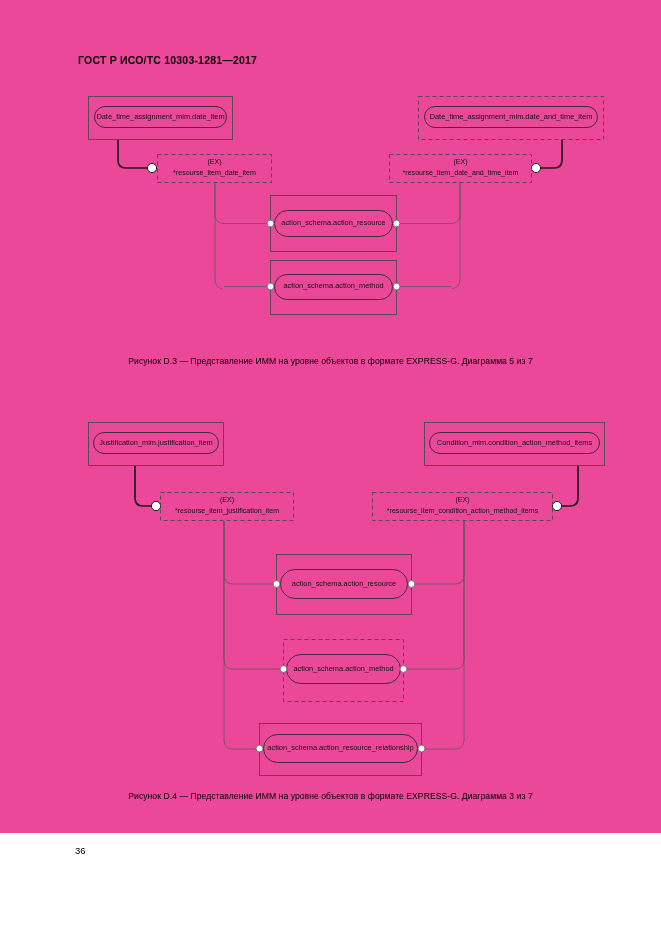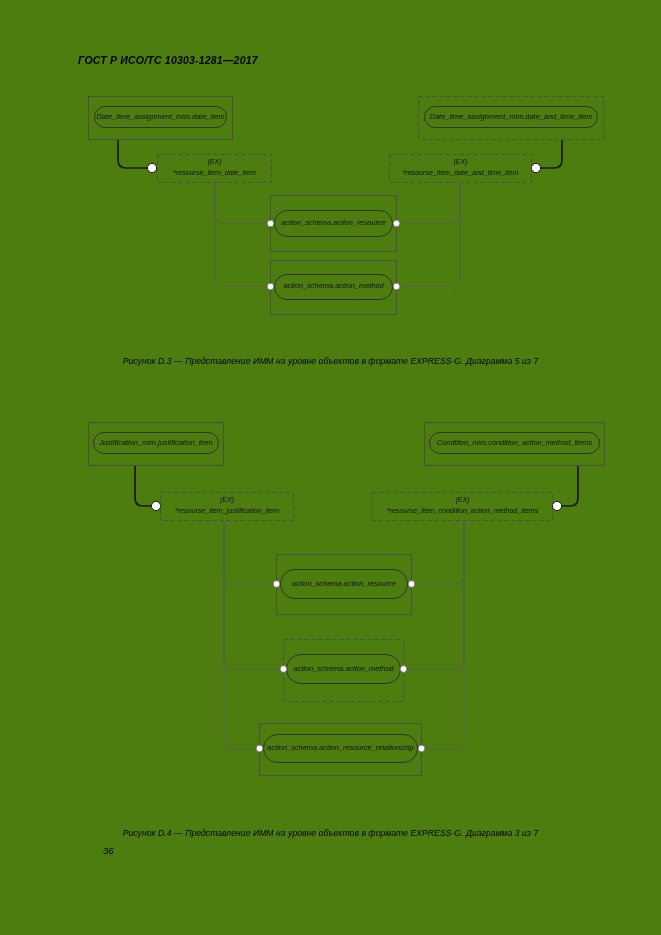--- a/index.html
+++ b/index.html
@@ -12,49 +12,47 @@
     height: 935px;
     position: relative;
     font-family: "Liberation Sans", sans-serif;
     color: #000000;
     overflow: hidden;
   }
   #page {
     position: absolute;
     left: 0; top: 0;
     width: 661px;
-    height: 935px;
-    background: #4d7c0f;
-    font-style: italic;
+    height: 833px;
+    background: #ec4899;
   }
   .doc-header {
     position: absolute;
     left: 78px;
     top: 54px;
     font-size: 10.5px;
     font-weight: bold;
     letter-spacing: 0.2px;
     white-space: nowrap;
   }
   .caption {
     position: absolute;
     width: 661px;
     text-align: center;
     font-size: 8.6px;
     letter-spacing: 0.05px;
     white-space: nowrap;
   }
   #caption-d3 { top: 356px; }
-  #caption-d4 { top: 791px; margin-top: 37px; }
+  #caption-d4 { top: 791px; }
   .page-number {
     position: absolute;
     left: 75px;
     top: 845px;
     font-size: 9.5px;
-    margin-left: 28px;
   }
   .fig {
     position: absolute;
     left: 0;
   }
   #figure-d3 { top: 84px; width: 661px; height: 240px; }
   #figure-d4 { top: 410px; width: 661px; height: 360px; }
   svg { display: block; overflow: visible; }
   .node-label {
     font-family: "Liberation Sans", sans-serif;

